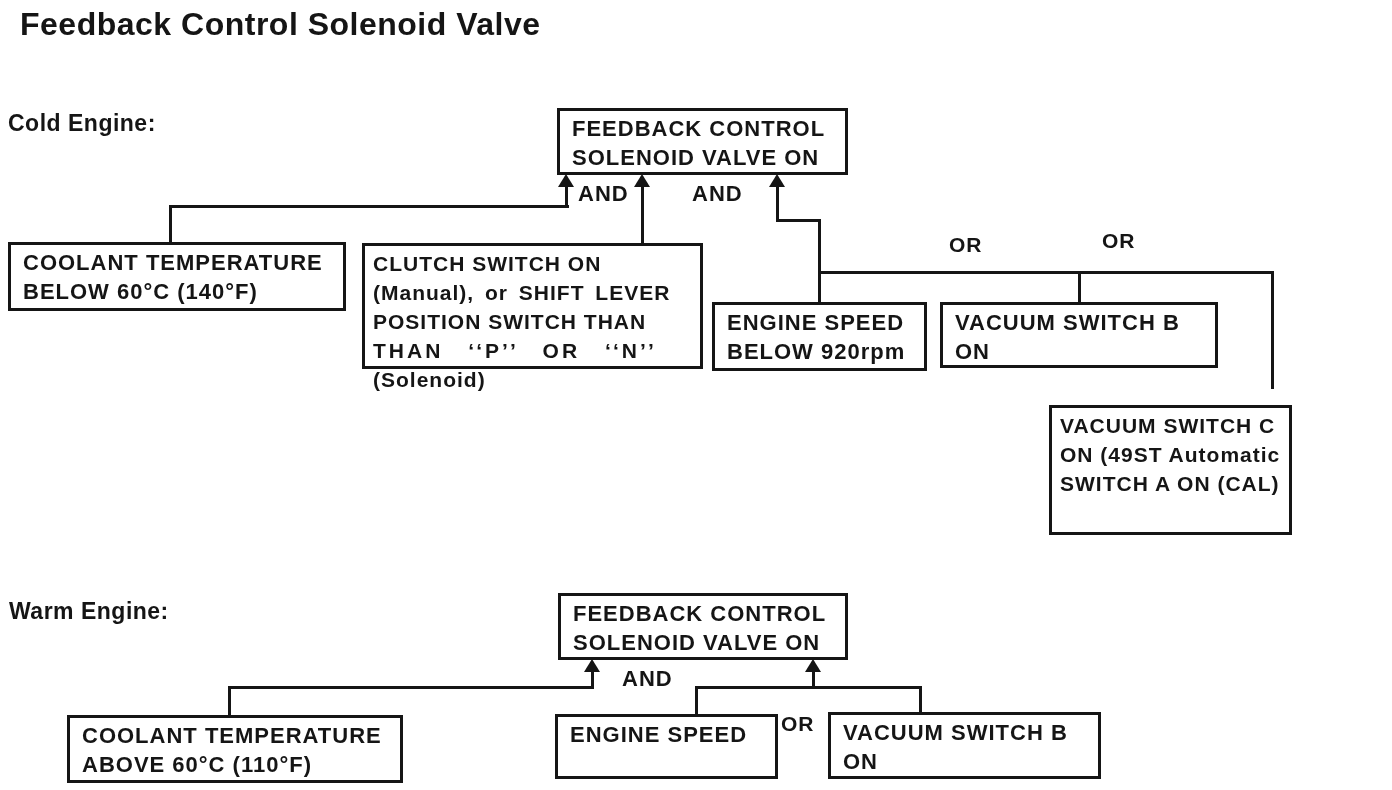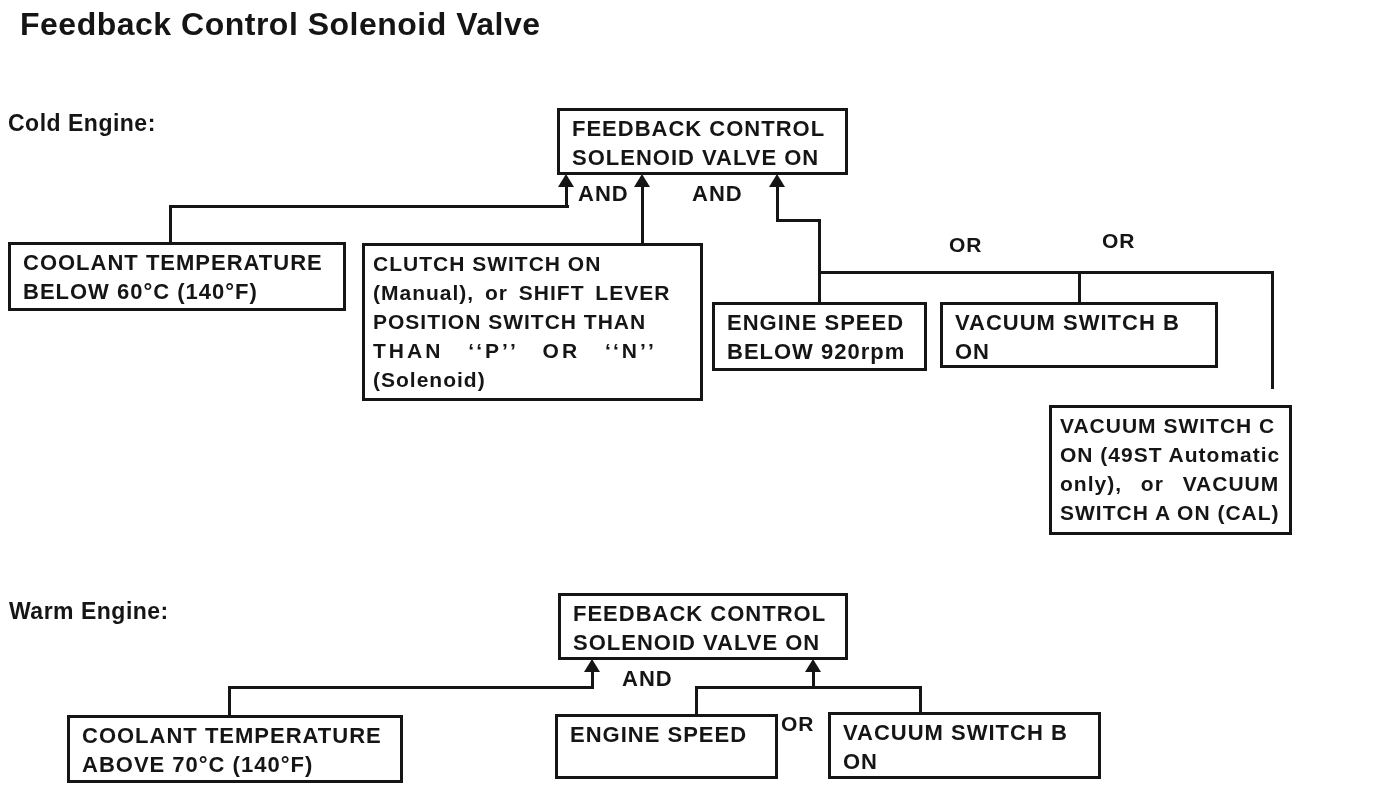--- a/index.html
+++ b/index.html
@@ -53,42 +53,41 @@
 <div class="gate-label" style="left:578px;top:181px;">AND</div>
 <div class="gate-label" style="left:692px;top:181px;">AND</div>
 <div class="gate-label or" style="left:949px;top:233px;">OR</div>
 <div class="gate-label or" style="left:1102px;top:229px;">OR</div>
 
 <div class="node" style="left:8px;top:242px;width:338px;height:69px;">
   <div>COOLANT TEMPERATURE</div>
   <div>BELOW 60°C (140°F)</div>
 </div>
 
-<div class="node small" style="left:362px;top:243px;width:341px;height:158px;">
+<div class="node small" style="left:362px;top:243px;width:341px;height:126px;">
   <div>CLUTCH SWITCH ON</div>
   <div class="ws1">(Manual), or SHIFT LEVER</div>
   <div>POSITION SWITCH THAN</div>
   <div class="ws2">THAN ‘‘P’’ OR ‘‘N’’</div>
   <div>(Solenoid)</div>
 </div>
 
 <div class="node" style="left:712px;top:302px;width:215px;height:69px;">
   <div>ENGINE SPEED</div>
   <div>BELOW 920rpm</div>
 </div>
 
 <div class="node" style="left:940px;top:302px;width:278px;height:66px;">
   <div>VACUUM SWITCH B</div>
   <div>ON</div>
 </div>
 
 <div class="node small" style="left:1049px;top:387px;width:243px;height:130px;margin-top:18px;">
   <div>VACUUM SWITCH C</div>
   <div>ON (49ST Automatic</div>
-  <div class="ws3">only), or VACUUM</div>
   <div>SWITCH A ON (CAL)</div>
 </div>
 
 <div class="v-line" style="left:169px;top:205px;height:40px;"></div>
 <div class="h-line" style="left:169px;top:205px;width:400px;"></div>
 <div class="v-line" style="left:565px;top:184px;height:24px;"></div>
 <div class="arrow-up" style="left:558px;top:174px;"></div>
 
 <div class="v-line" style="left:641px;top:185px;height:60px;"></div>
 <div class="arrow-up" style="left:634px;top:174px;"></div>
@@ -106,21 +105,21 @@
 <div class="node" style="left:558px;top:593px;width:290px;height:67px;">
   <div>FEEDBACK CONTROL</div>
   <div>SOLENOID VALVE ON</div>
 </div>
 
 <div class="gate-label" style="left:622px;top:666px;">AND</div>
 <div class="gate-label or" style="left:781px;top:712px;">OR</div>
 
 <div class="node" style="left:67px;top:715px;width:336px;height:68px;">
   <div>COOLANT TEMPERATURE</div>
-  <div>ABOVE 70°C (140°F)</div>
+  <div>ABOVE 60°C (110°F)</div>
 </div>
 
 <div class="node" style="left:555px;top:714px;width:223px;height:65px;">
   <div>ENGINE SPEED</div>
 </div>
 
 <div class="node" style="left:828px;top:712px;width:273px;height:67px;">
   <div>VACUUM SWITCH B</div>
   <div>ON</div>
 </div>

